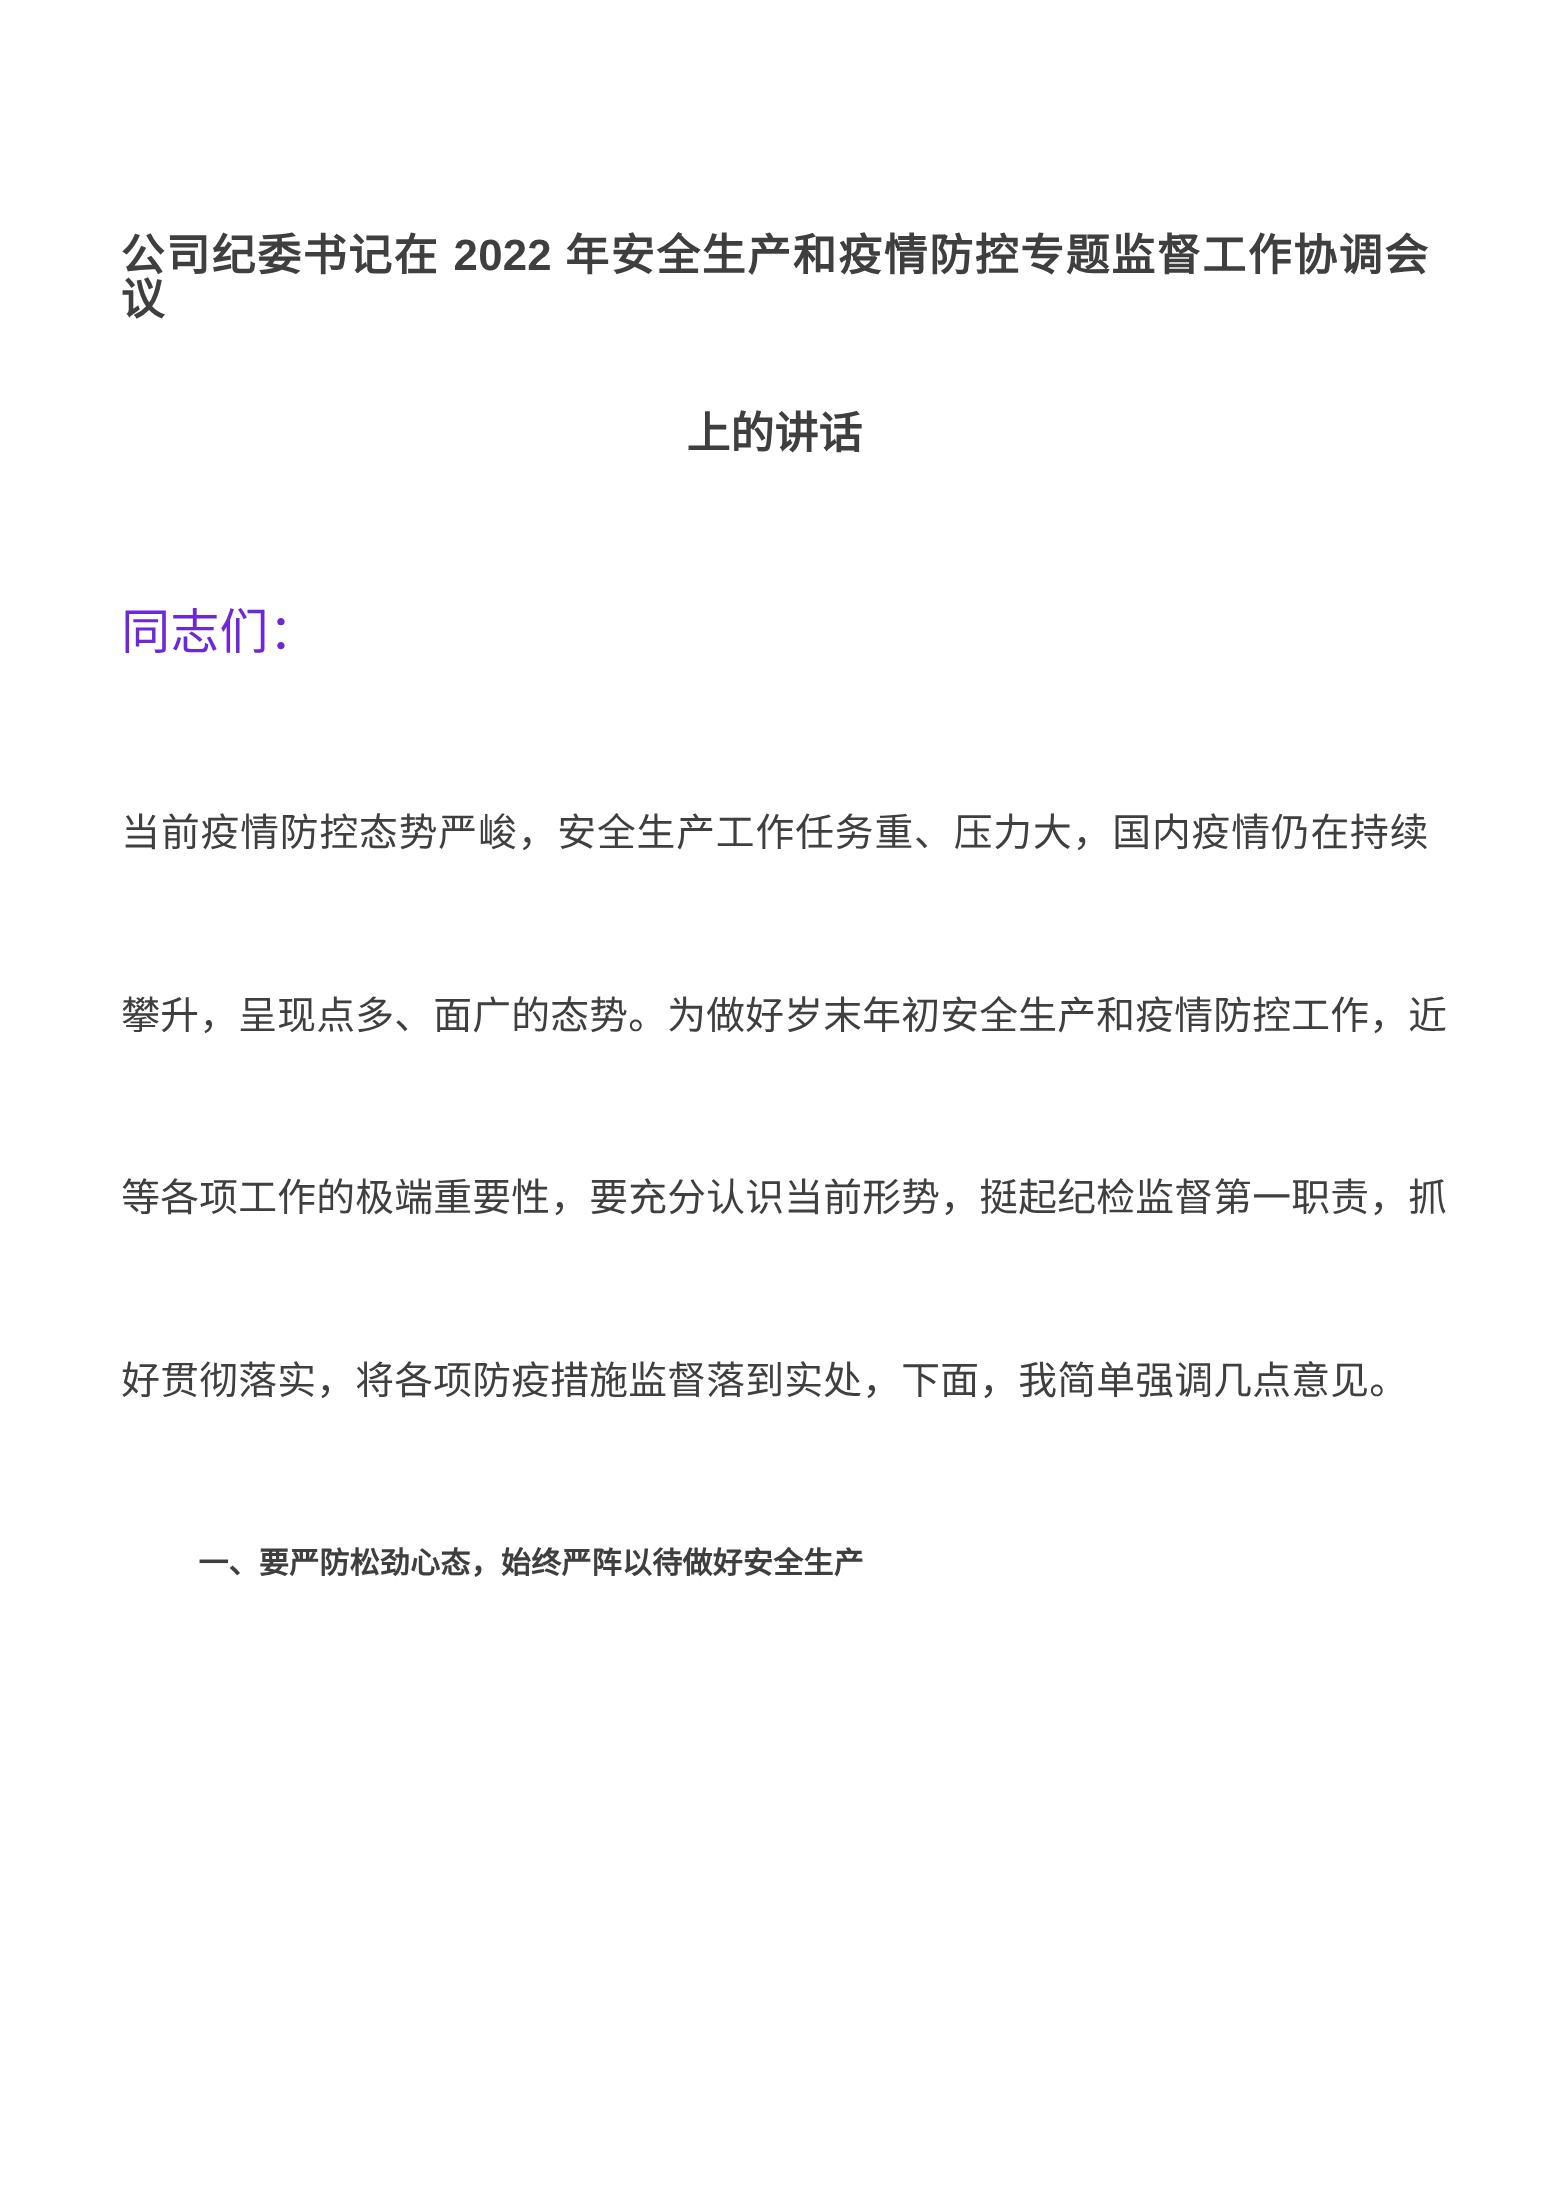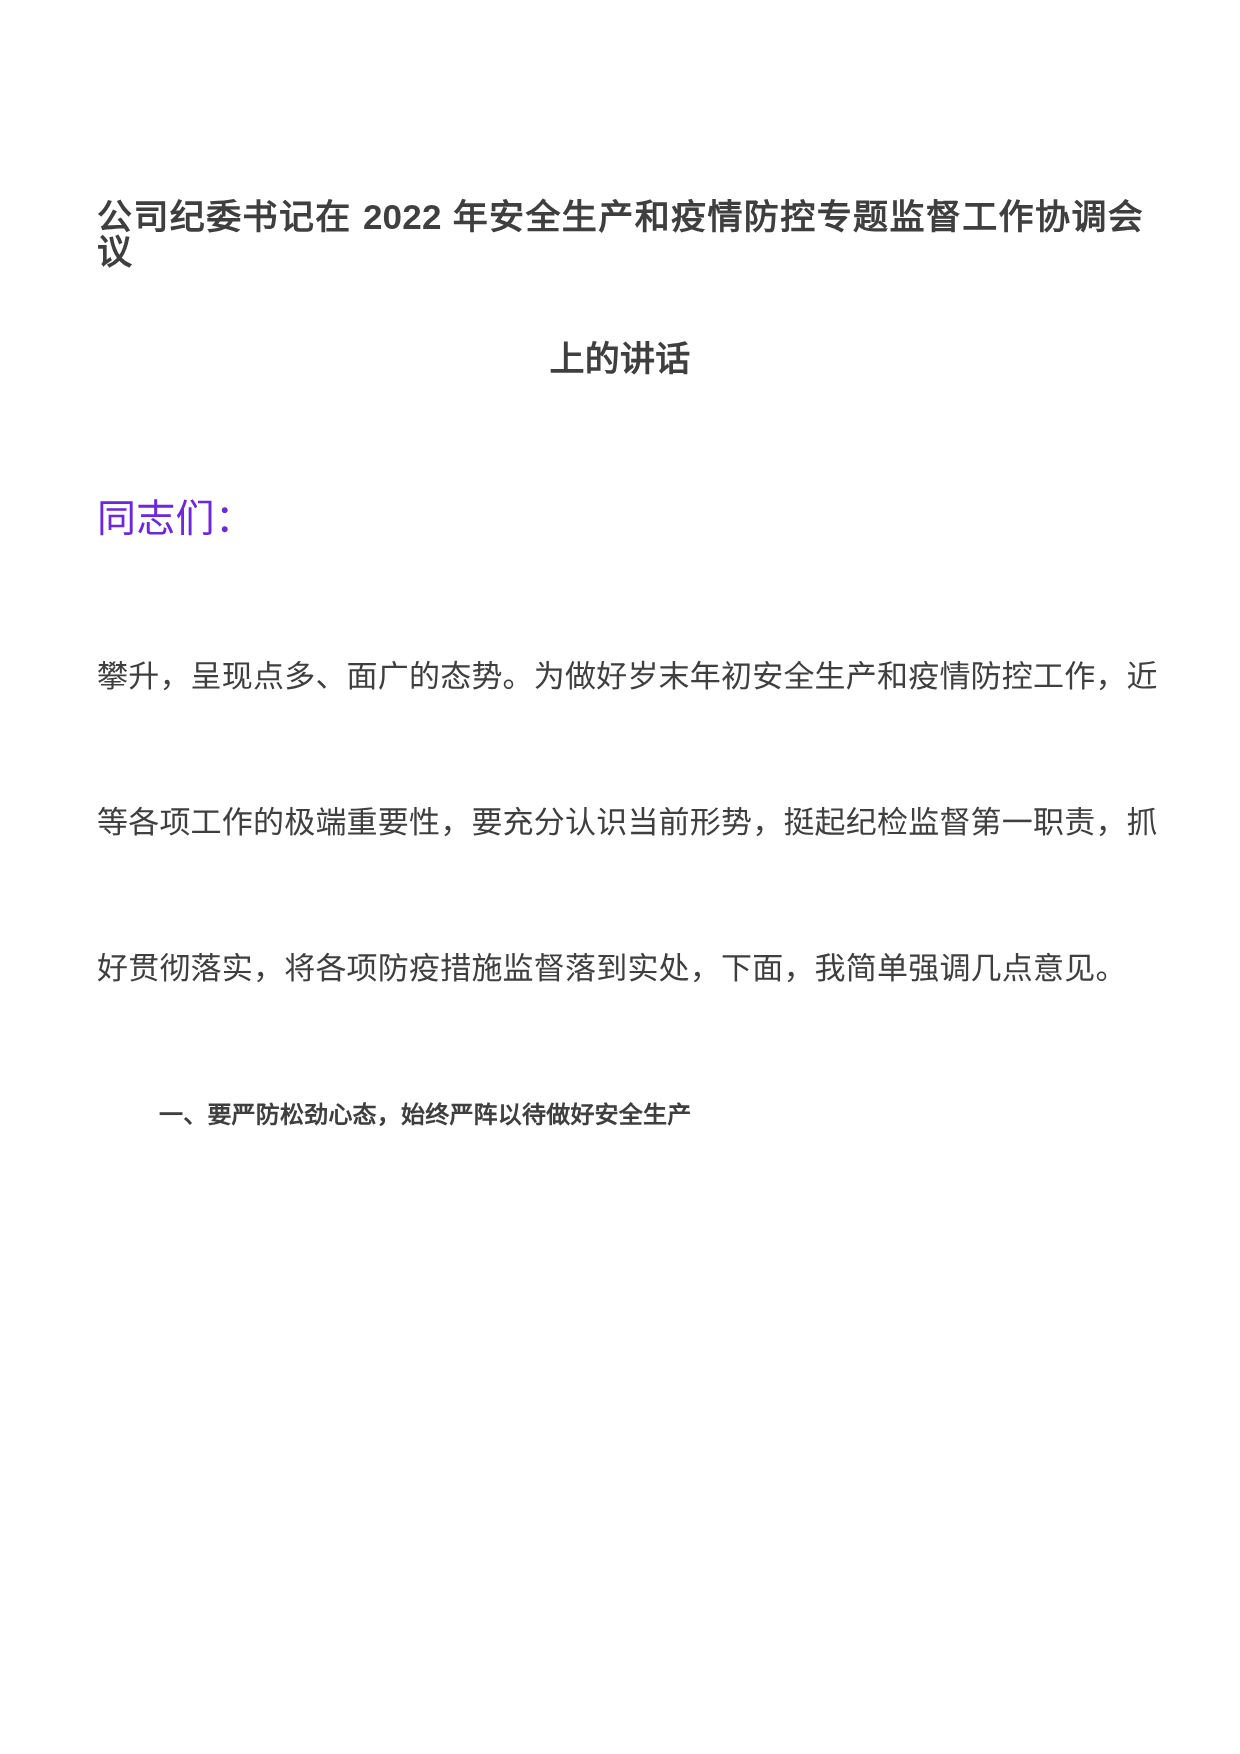--- a/index.html
+++ b/index.html
@@ -18,21 +18,21 @@
     width: 1240px;
     height: 1754px;
     margin: 0 auto;
     background: #ffffff;
     box-sizing: border-box;
     overflow: hidden;
   }
   .content {
     position: absolute;
     left: 97px;
-    top: 16px;
+    top: 4px;
     width: 1046px;
   }
   .doc-title {
     font-size: 35px;
     font-weight: bold;
     color: #3f3f3f;
     text-align: justify;
     text-align-last: justify;
     line-height: 1.0;
     letter-spacing: 0.2px;
@@ -92,20 +92,21 @@
 
 <div class="page">
   <div class="content">
 
     <h1 class="doc-title title-line-1">公司纪委书记在 2022 年安全生产和疫情防控专题监督工作协调会议</h1>
 
     <h1 class="doc-title title-line-2">上的讲话</h1>
 
     <p class="salutation">同志们：</p>
 
+    <p class="body-line first">当前疫情防控态势严峻，安全生产工作任务重、压力大，国内疫情仍在持续</p>
 
     <p class="body-line cont">攀升，呈现点多、面广的态势。为做好岁末年初安全生产和疫情防控工作，近</p>
 
 
 
     <p class="body-line cont">等各项工作的极端重要性，要充分认识当前形势，挺起纪检监督第一职责，抓</p>
 
     <p class="body-line cont last">好贯彻落实，将各项防疫措施监督落到实处，下面，我简单强调几点意见。</p>
 
     <p class="section-heading">一、要严防松劲心态，始终严阵以待做好安全生产</p>

